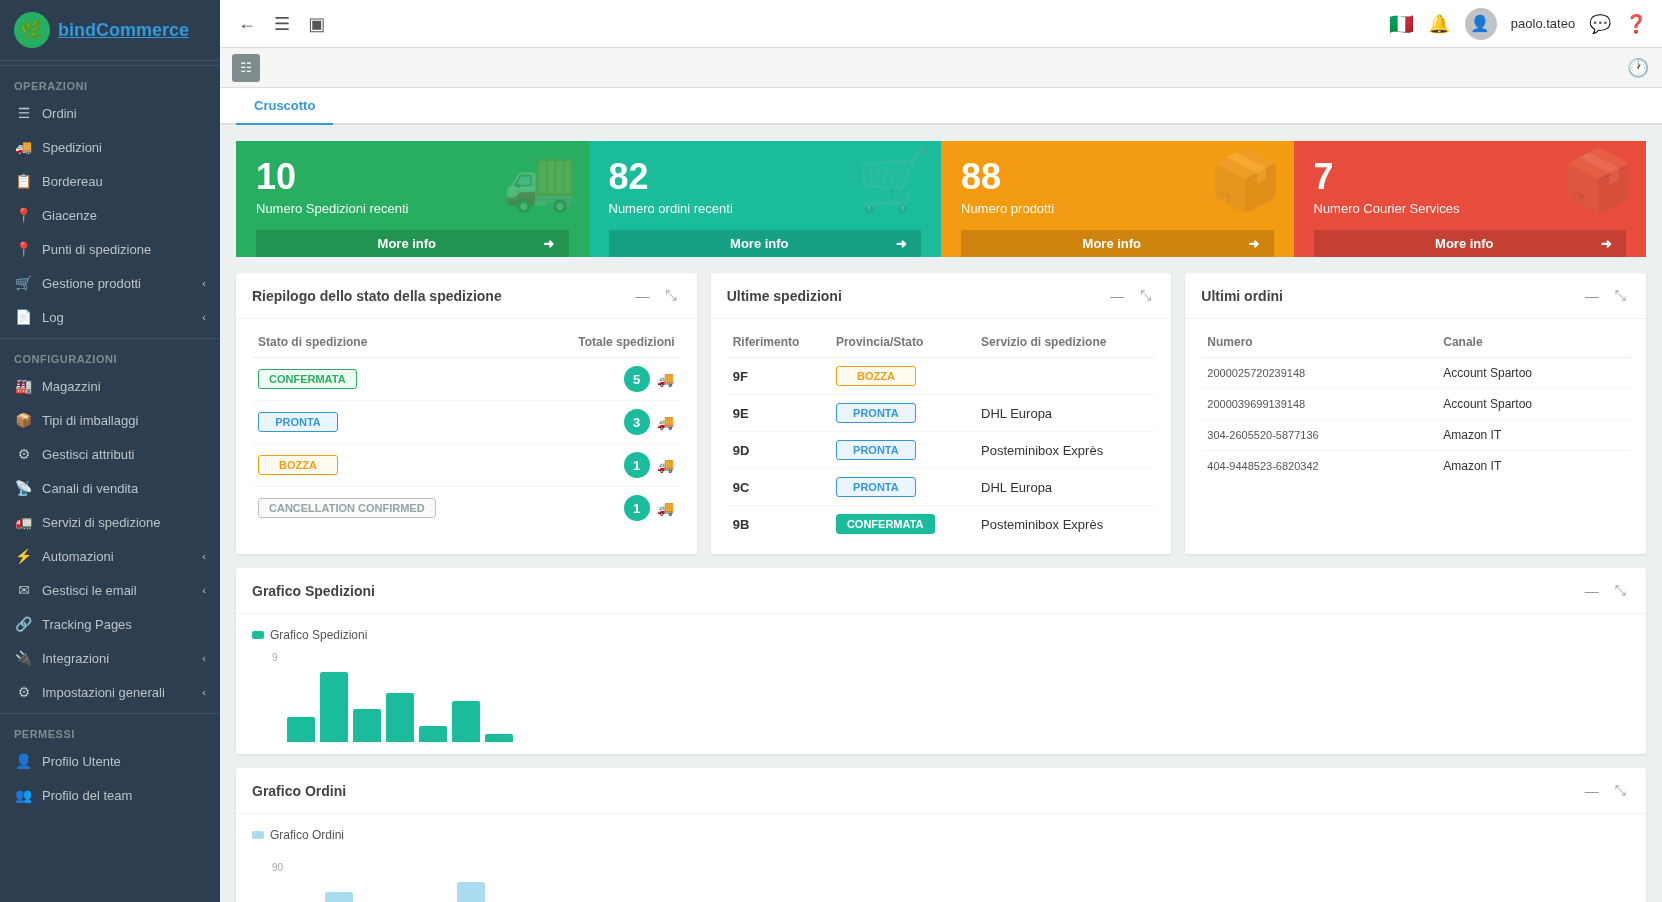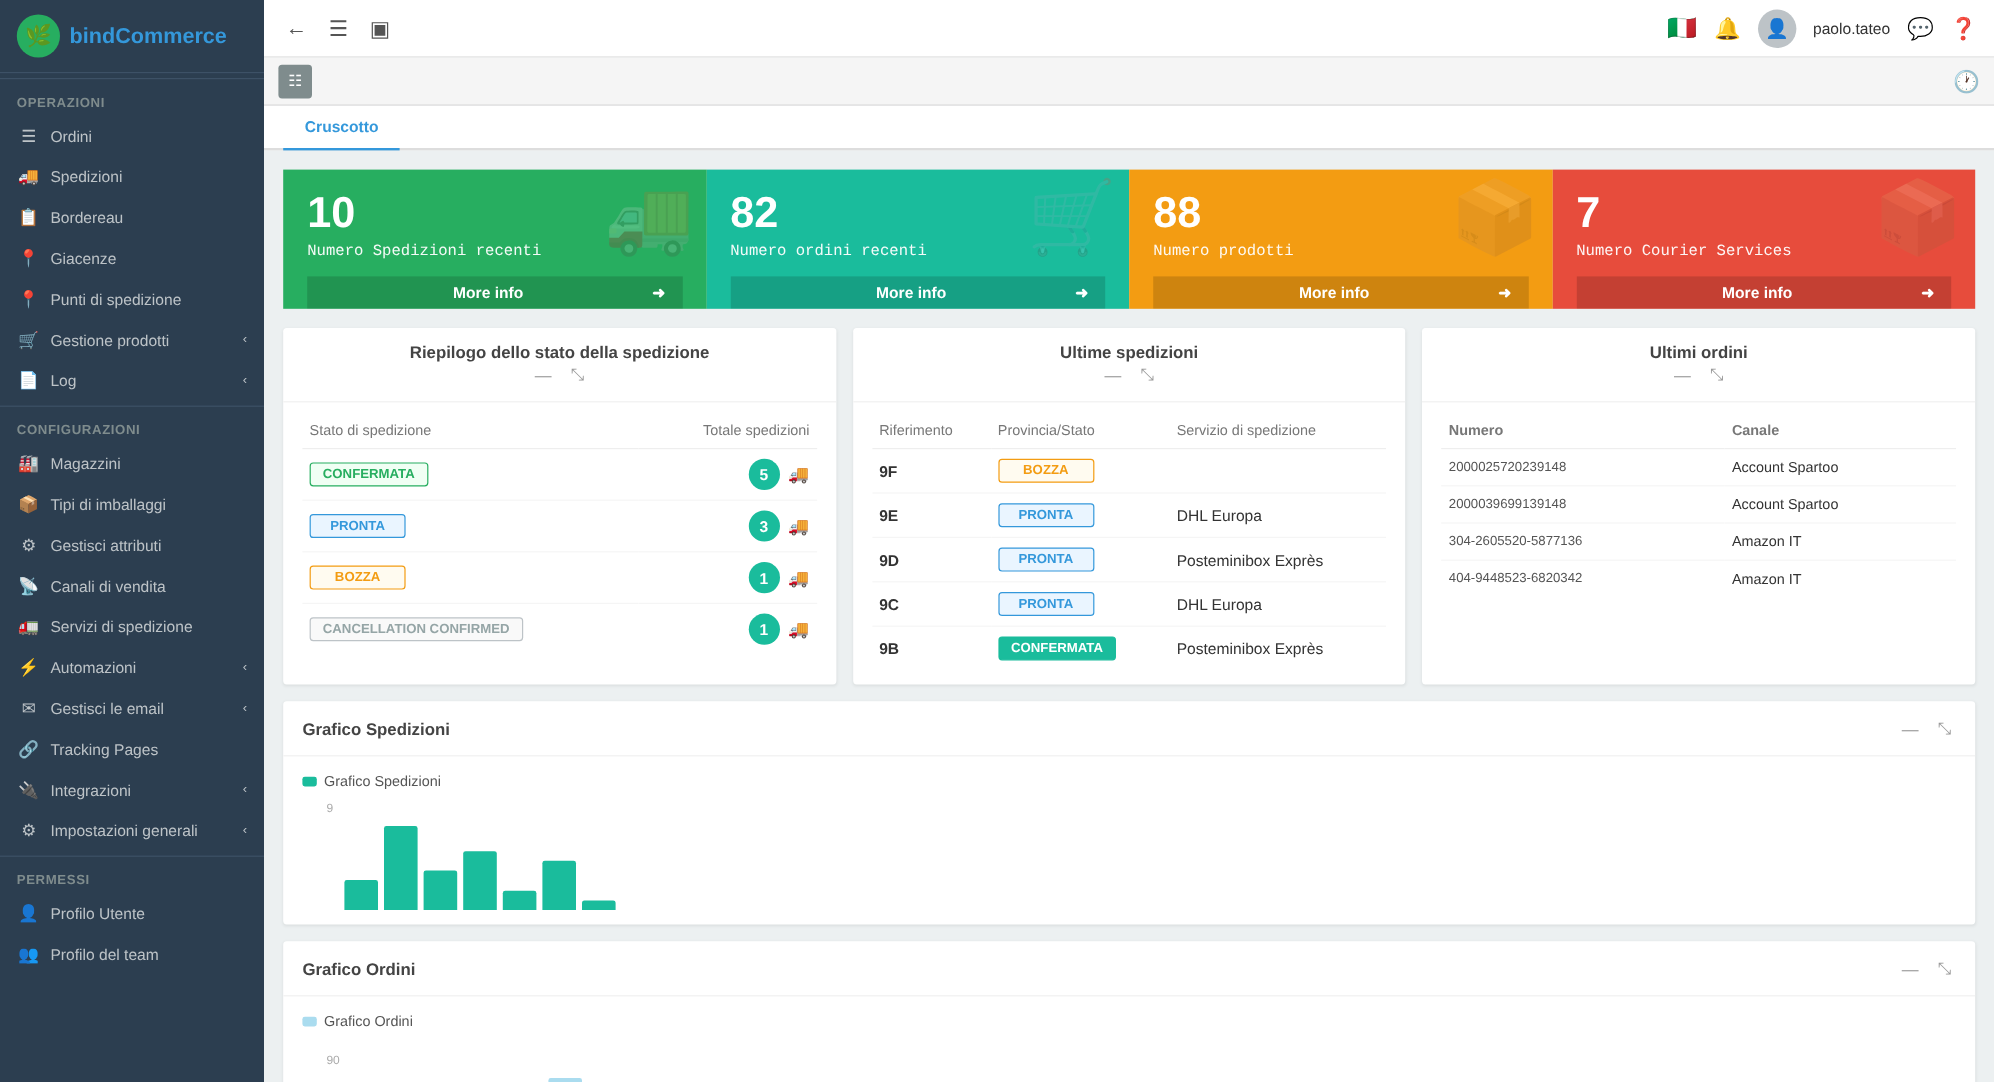--- a/index.html
+++ b/index.html
@@ -3,21 +3,21 @@
   <meta charset="utf-8">
   <style>
     * { box-sizing: border-box; margin: 0; padding: 0; }
     body { font-family: 'Segoe UI', Arial, sans-serif; font-size: 13px; background: #ecf0f1; color: #333; display: flex; height: 100vh; overflow: hidden; }
 
     
     #sidebar { width: 220px; background: #2c3e50; color: #ccc; display: flex; flex-direction: column; flex-shrink: 0; overflow-y: auto; }
     #sidebar-logo { display: flex; align-items: center; padding: 12px 14px; background: #2c3e50; border-bottom: 1px solid #3d5166; }
     #sidebar-logo .logo-icon { width: 36px; height: 36px; background: #27ae60; border-radius: 50%; display: flex; align-items: center; justify-content: center; margin-right: 8px; font-size: 18px; }
     #sidebar-logo .logo-text { font-size: 18px; font-weight: bold; color: #fff; }
-    #sidebar-logo .logo-text span { color: #3498db; }
+    #sidebar-logo .logo-text span { color: #3498db; text-decoration: underline; }
     .sidebar-section-label { font-size: 11px; font-weight: bold; color: #7f8c8d; padding: 14px 14px 4px; letter-spacing: 0.5px; border-top: 1px solid #3d5166; margin-top: 4px; }
     .sidebar-item { display: flex; align-items: center; padding: 9px 14px; cursor: pointer; color: #bdc3c7; font-size: 13px; transition: background 0.15s; }
     .sidebar-item .si-icon { width: 20px; margin-right: 8px; text-align: center; font-size: 14px; }
     .sidebar-item .si-arrow { margin-left: auto; font-size: 11px; }
     .sidebar-item.has-sub { }
 
     
     #main { flex: 1; display: flex; flex-direction: column; overflow: hidden; }
 
     
@@ -48,37 +48,37 @@
     .dashboard-body { padding: 16px; }
 
     
     .stat-cards { display: grid; grid-template-columns: repeat(4, 1fr); gap: 0; margin-bottom: 16px; }
     .stat-card { padding: 18px 20px 0; color: #fff; position: relative; overflow: hidden; }
     .stat-card.green { background: #27ae60; }
     .stat-card.teal { background: #1abc9c; }
     .stat-card.yellow { background: #f39c12; }
     .stat-card.red { background: #e74c3c; }
     .stat-card .stat-number { font-size: 36px; font-weight: bold; line-height: 1; }
-    .stat-card .stat-label { font-size: 13px; margin-top: 6px; opacity: 0.95; font-family: Liberation Mono, monospace; }
+    .stat-card .stat-label { font-size: 13px; margin-top: 6px; opacity: 0.95; }
     .stat-card .stat-bg-icon { position: absolute; right: 10px; top: 10px; font-size: 60px; opacity: 0.2; line-height: 1; }
     .stat-card .more-info { display: flex; align-items: center; background: rgba(0,0,0,0.15); padding: 6px 14px; margin-top: 14px; font-size: 13px; cursor: pointer; }
     .stat-card .more-info span { margin-left: auto; font-weight: bold; }
 
     
     .panels-row { display: grid; grid-template-columns: 1fr 1fr 1fr; gap: 14px; margin-bottom: 14px; }
     .panel { background: #fff; border-radius: 3px; box-shadow: 0 1px 3px rgba(0,0,0,0.08); overflow: hidden; }
-    .panel-header { padding: 12px 16px; border-bottom: 1px solid #f0f0f0; display: flex; align-items: center; flex-direction: column; }
+    .panel-header { padding: 12px 16px; border-bottom: 1px solid #f0f0f0; display: flex; align-items: center; }
     .panel-title { font-size: 14px; font-weight: 600; color: #444; flex: 1; }
     .panel-actions { display: flex; gap: 8px; align-items: center; }
     .panel-action-btn { background: none; border: none; cursor: pointer; color: #999; font-size: 14px; padding: 2px 4px; }
     .panel-body { padding: 12px 16px; }
 
     
     .ship-table { width: 100%; border-collapse: collapse; }
-    .ship-table th { text-align: left; font-size: 12px; color: #777; padding: 4px 6px 8px; font-weight: 400; border-bottom: 1px solid #eee; }
+    .ship-table th { text-align: left; font-size: 12px; color: #777; padding: 4px 6px 8px; font-weight: 700; border-bottom: 1px solid #eee; }
     .ship-table td { padding: 8px 6px; border-bottom: 1px solid #f5f5f5; vertical-align: middle; }
     .ship-table tr:last-child td { border-bottom: none; }
 
     .badge { display: inline-block; padding: 3px 10px; border-radius: 3px; font-size: 11px; font-weight: bold; border: 1px solid; text-align: center; min-width: 80px; }
     .badge-green { color: #27ae60; border-color: #27ae60; background: #f0fff4; }
     .badge-blue { color: #3498db; border-color: #3498db; background: #eaf5ff; }
     .badge-yellow { color: #f39c12; border-color: #f39c12; background: #fffbf0; }
     .badge-gray { color: #95a5a6; border-color: #bdc3c7; background: #f9f9f9; }
     .badge-filled-teal { background: #1abc9c; color: #fff; border-color: #1abc9c; }
 

